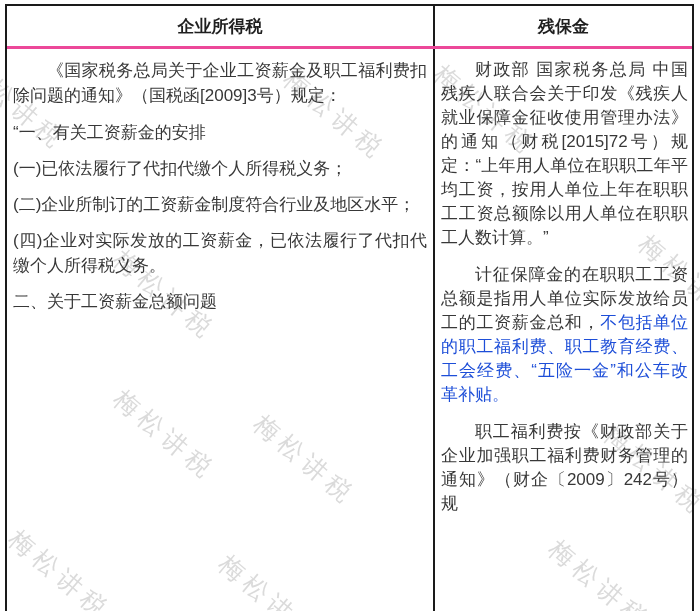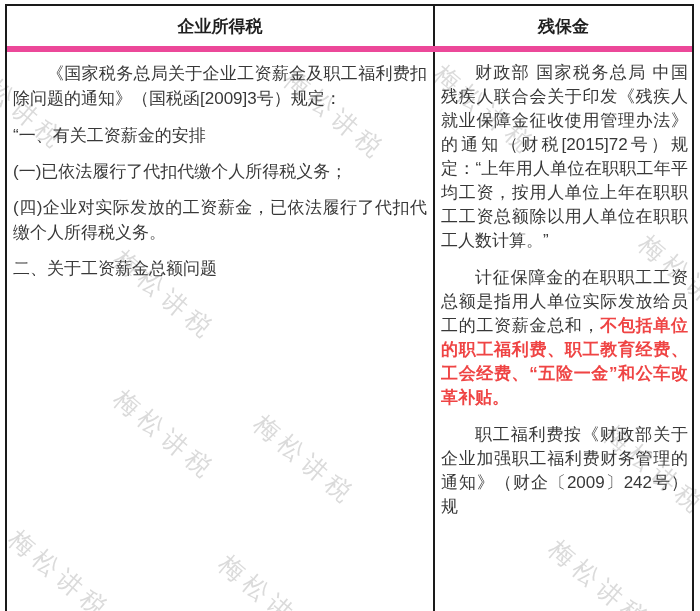--- a/index.html
+++ b/index.html
@@ -25,37 +25,37 @@
   }
   
   .cmp-table{
     position:absolute;left:5px;top:4px;z-index:1;
     width:689px;
     border:2px solid #1a1a1a;
     border-bottom:none;
     box-sizing:border-box;
     background:transparent;
   }
-  .thead{display:flex;border-bottom:6px solid #ec4899;height:40px;}
+  .thead{display:flex;border-bottom:3px solid #ec4899;height:40px;}
   .th{
     display:flex;align-items:center;justify-content:center;
     font-weight:bold;font-size:17px;color:#1f1f1f;
     box-sizing:border-box;
   }
   .tbody{display:flex;align-items:stretch;min-height:570px;}
   .col-l{width:428px;border-right:2px solid #1a1a1a;box-sizing:border-box;}
   .col-r{flex:1;box-sizing:border-box;}
   .cell{padding:9px 6px 6px 6px;box-sizing:border-box;}
   .cell-left{font-size:17px;line-height:25px;}
   .cell-right{font-size:17px;line-height:24px;padding-right:4px;}
   .para{margin:0 0 11px 0;text-align:justify;text-justify:inter-ideograph;}
   .cell-right .para{margin-bottom:13px;}
   .indent{text-indent:2em;}
   .tight{margin-bottom:12px;}
-  .bold{font-weight:bold;color:#ef4444;}
+  .bold{font-weight:normal;color:#1d4ed8;}
 </style>
 </head>
 <body>
 
 <div class="page">
 
   <div class="wm-layer">
     <span class="wm" style="left:15px;top:105px;">梅松讲税</span>
     <span class="wm" style="left:335px;top:115px;">梅松讲税</span>
     <span class="wm" style="left:485px;top:110px;">梅松讲税</span>
@@ -75,20 +75,21 @@
       <div class="th col-l">企业所得税</div>
       <div class="th col-r">残保金</div>
     </div>
 
     <div class="tbody">
 
       <div class="col-l cell cell-left">
         <p class="para indent tight">《国家税务总局关于企业工资薪金及职工福利费扣除问题的通知》（国税函[2009]3号）规定：</p>
         <p class="para">“一、有关工资薪金的安排</p>
         <p class="para">(一)已依法履行了代扣代缴个人所得税义务；</p>
+        <p class="para">(二)企业所制订的工资薪金制度符合行业及地区水平；</p>
         <p class="para">(四)企业对实际发放的工资薪金，已依法履行了代扣代缴个人所得税义务。</p>
         <p class="para">二、关于工资薪金总额问题</p>
       </div>
 
       <div class="col-r cell cell-right">
         <p class="para indent">财政部 国家税务总局 中国残疾人联合会关于印发《残疾人就业保障金征收使用管理办法》的通知（财税[2015]72号）规定：“上年用人单位在职职工年平均工资，按用人单位上年在职职工工资总额除以用人单位在职职工人数计算。”</p>
         <p class="para indent"><span>计征保障金的在职职工工资总额是指用人单位实际发放给员工的工资薪金总和，</span><span class="bold">不包括单位的职工福利费、职工教育经费、工会经费、“五险一金”和公车改革补贴。</span></p>
         <p class="para indent">职工福利费按《财政部关于企业加强职工福利费财务管理的通知》（财企〔2009〕242号）规</p>
       </div>
 

